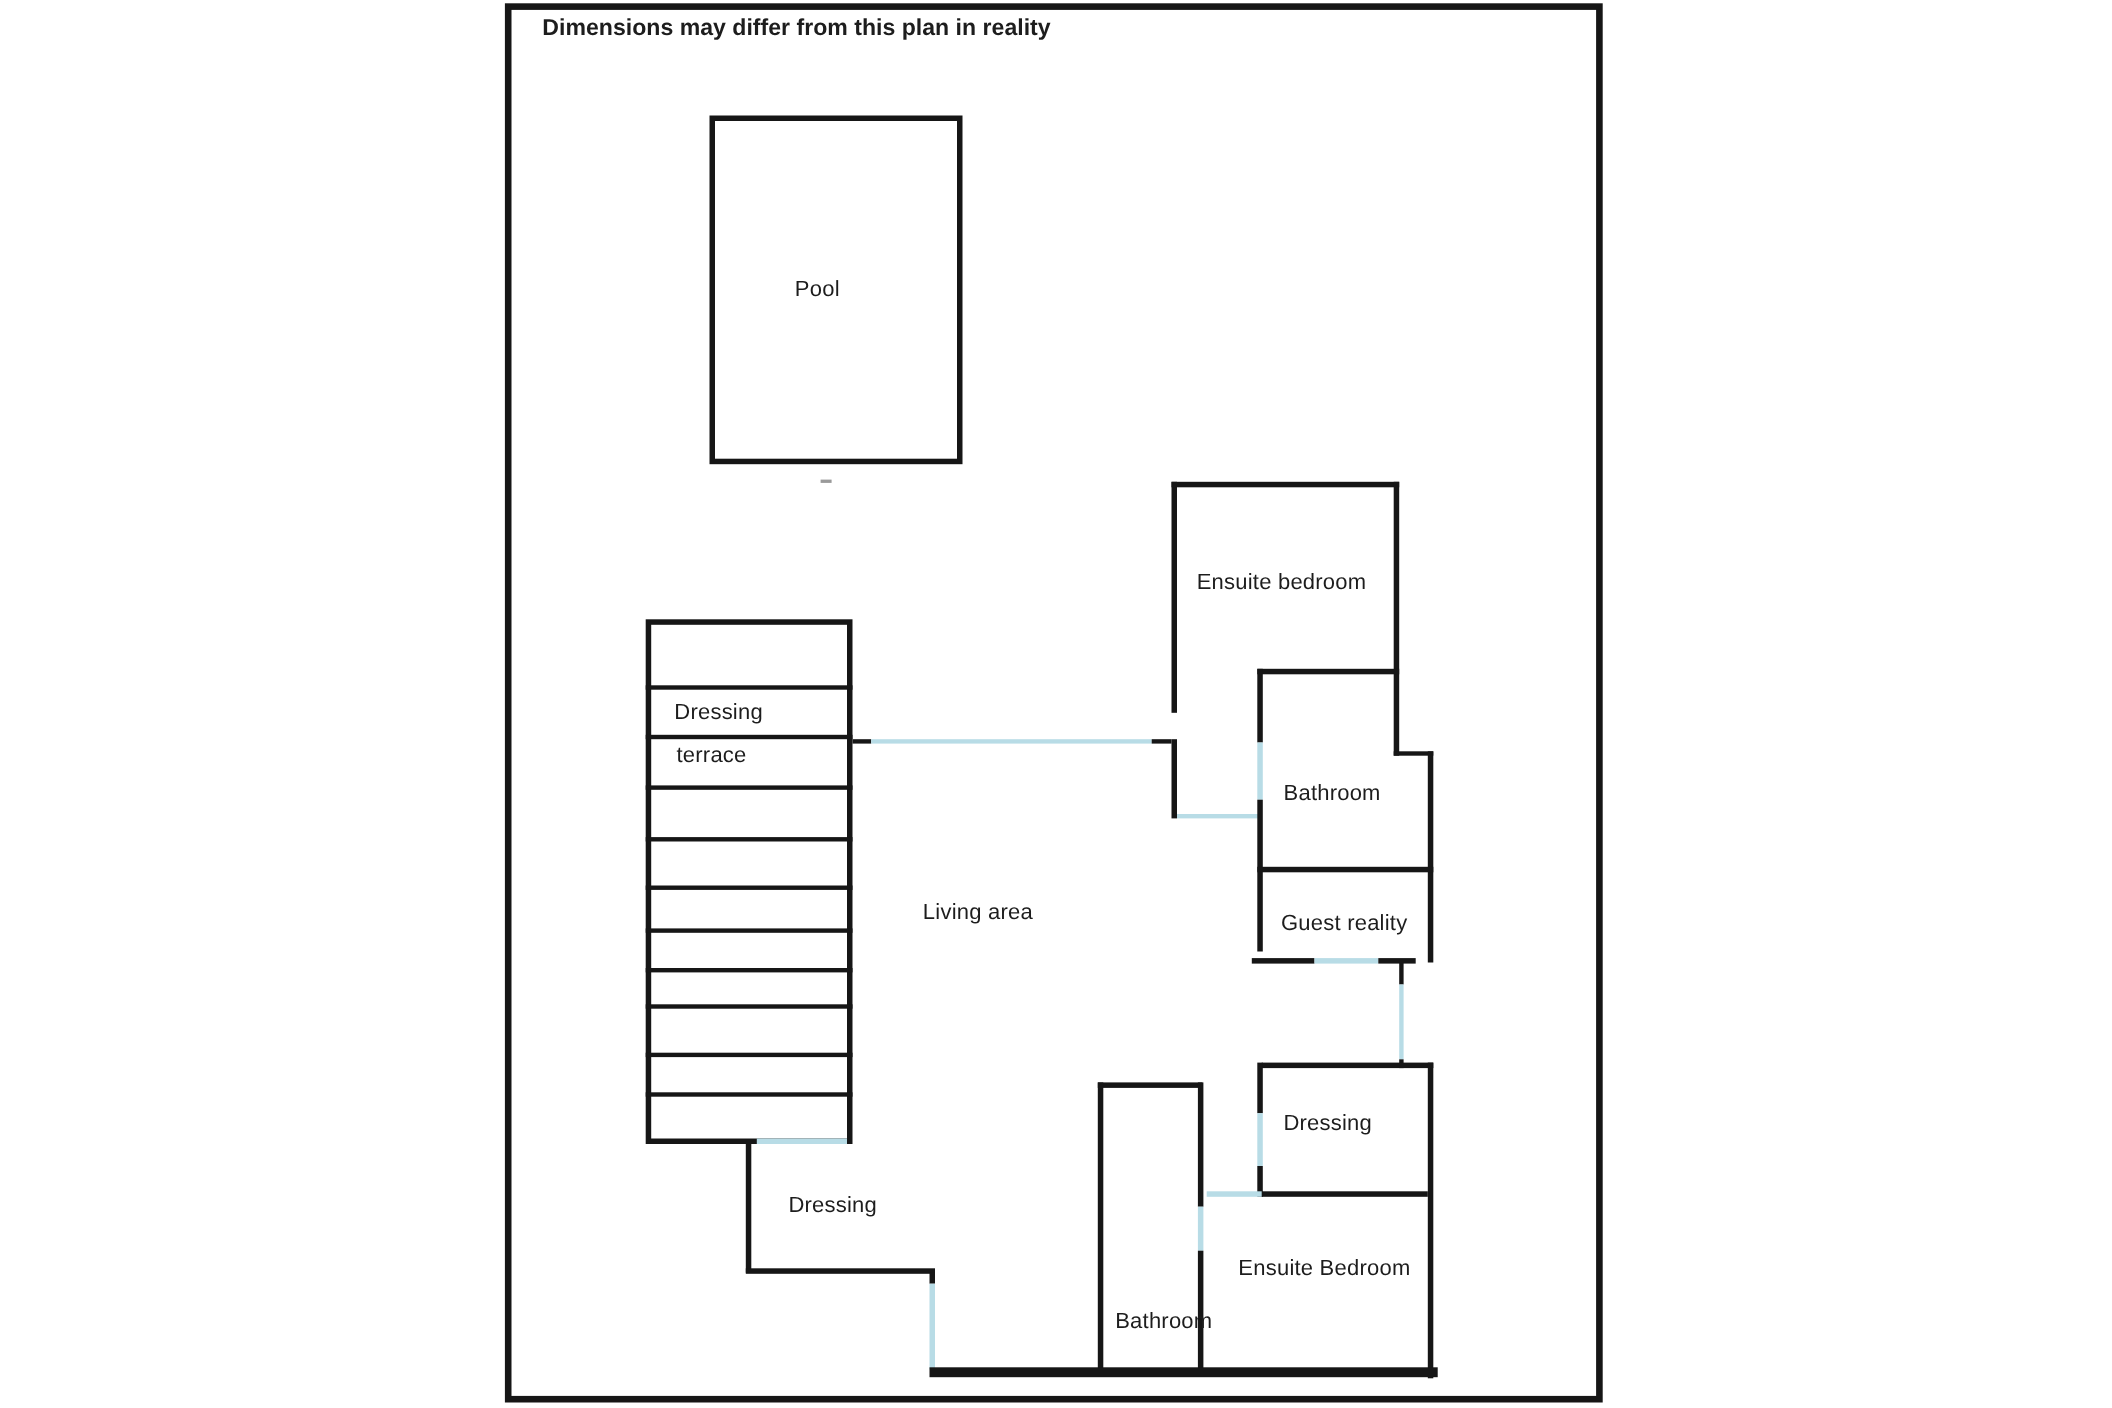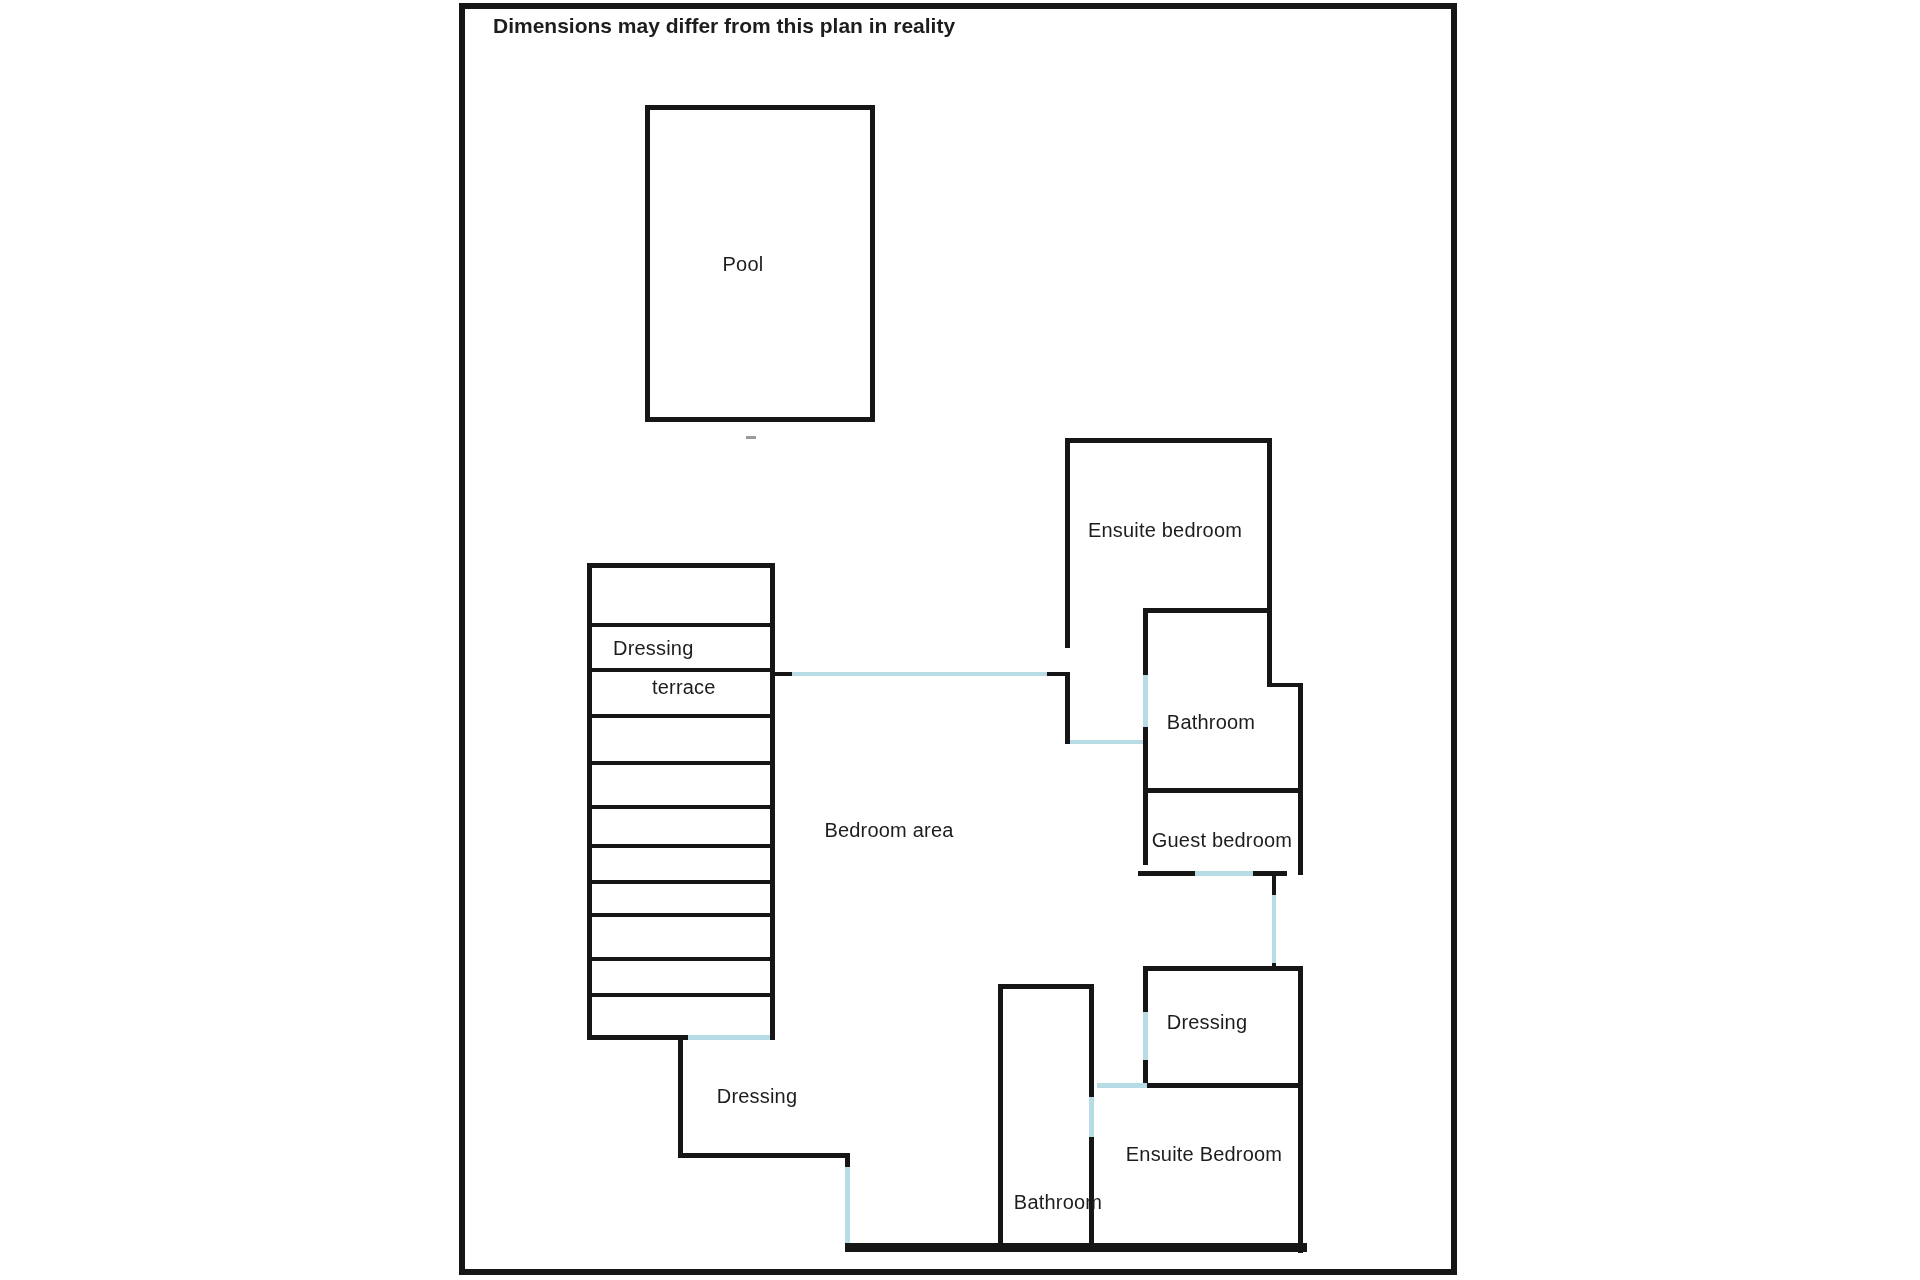--- a/index.html
+++ b/index.html
@@ -46,21 +46,21 @@
   <div class="abs w" style="left:587px;top:668px;width:188px;height:4px;"></div>
   <div class="abs w" style="left:587px;top:714px;width:188px;height:4px;"></div>
   <div class="abs w" style="left:587px;top:761px;width:188px;height:4px;"></div>
   <div class="abs w" style="left:587px;top:805px;width:188px;height:4px;"></div>
   <div class="abs w" style="left:587px;top:844px;width:188px;height:4px;"></div>
   <div class="abs w" style="left:587px;top:880px;width:188px;height:4px;"></div>
   <div class="abs w" style="left:587px;top:913px;width:188px;height:4px;"></div>
   <div class="abs w" style="left:587px;top:957px;width:188px;height:4px;"></div>
   <div class="abs w" style="left:587px;top:993px;width:188px;height:4px;"></div>
   <div class="lbl lbl-left" style="left:613px;top:648px;">Dressing</div>
-  <div class="lbl lbl-left" style="left:652px;top:687px;">terrace</div>
+  <div class="lbl lbl-left" style="left:615px;top:687px;">terrace</div>
 
   <div class="abs d" style="left:688px;top:1035px;width:82px;height:5px;"></div>
 
   <div class="abs w" style="left:775px;top:672px;width:17px;height:4px;"></div>
   <div class="abs d" style="left:792px;top:672px;width:255px;height:4px;"></div>
   <div class="abs w" style="left:1047px;top:672px;width:18px;height:4px;"></div>
 
   <div class="abs w" style="left:1065px;top:438px;width:207px;height:5px;"></div>
   <div class="abs w" style="left:1065px;top:438px;width:5px;height:210px;"></div>
   <div class="abs w" style="left:1065px;top:672px;width:5px;height:72px;"></div>
@@ -75,27 +75,27 @@
   <div class="abs w" style="left:1143px;top:727px;width:5px;height:65px;"></div>
   <div class="abs w" style="left:1267px;top:683px;width:36px;height:4px;"></div>
   <div class="abs w" style="left:1298px;top:683px;width:5px;height:192px;"></div>
   <div class="abs w" style="left:1143px;top:788px;width:160px;height:5px;"></div>
   <div class="lbl" style="left:1211px;top:722px;">Bathroom</div>
 
   <div class="abs w" style="left:1143px;top:792px;width:5px;height:73px;"></div>
   <div class="abs w" style="left:1138px;top:871px;width:57px;height:5px;"></div>
   <div class="abs d" style="left:1195px;top:871px;width:58px;height:5px;"></div>
   <div class="abs w" style="left:1253px;top:871px;width:34px;height:5px;"></div>
-  <div class="lbl" style="left:1222px;top:840px;">Guest bedroom</div>
+  <div class="lbl" style="left:1222px;top:840px;">Guest reality</div>
 
   <div class="abs w" style="left:1272px;top:875px;width:4px;height:20px;"></div>
   <div class="abs d" style="left:1272px;top:895px;width:4px;height:68px;"></div>
   <div class="abs w" style="left:1272px;top:963px;width:4px;height:8px;"></div>
 
-  <div class="lbl" style="left:889px;top:830px;">Bedroom area</div>
+  <div class="lbl" style="left:889px;top:830px;">Living area</div>
 
   <div class="abs w" style="left:1147px;top:966px;width:156px;height:5px;"></div>
   <div class="abs w" style="left:1143px;top:966px;width:5px;height:46px;"></div>
   <div class="abs d" style="left:1143px;top:1012px;width:5px;height:48px;"></div>
   <div class="abs w" style="left:1143px;top:1060px;width:5px;height:28px;"></div>
   <div class="abs w" style="left:1147px;top:1083px;width:151px;height:5px;"></div>
   <div class="abs d" style="left:1097px;top:1083px;width:50px;height:5px;"></div>
   <div class="abs w" style="left:1298px;top:966px;width:5px;height:287px;"></div>
   <div class="lbl" style="left:1207px;top:1022px;text-align:right;">Dressing</div>
 

